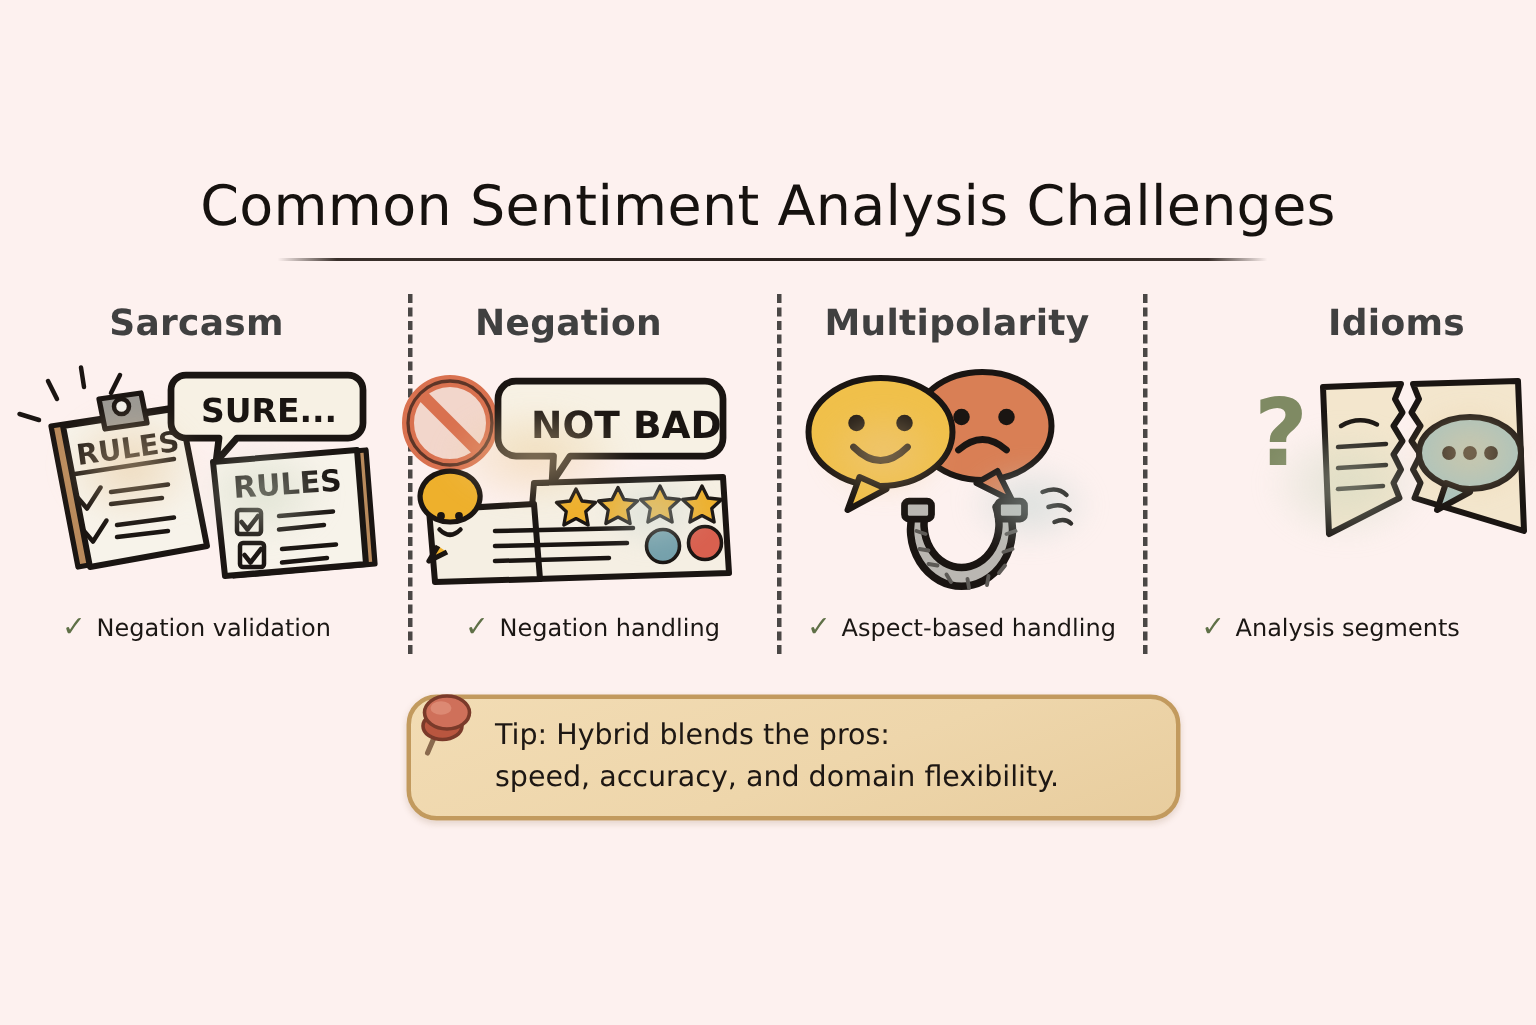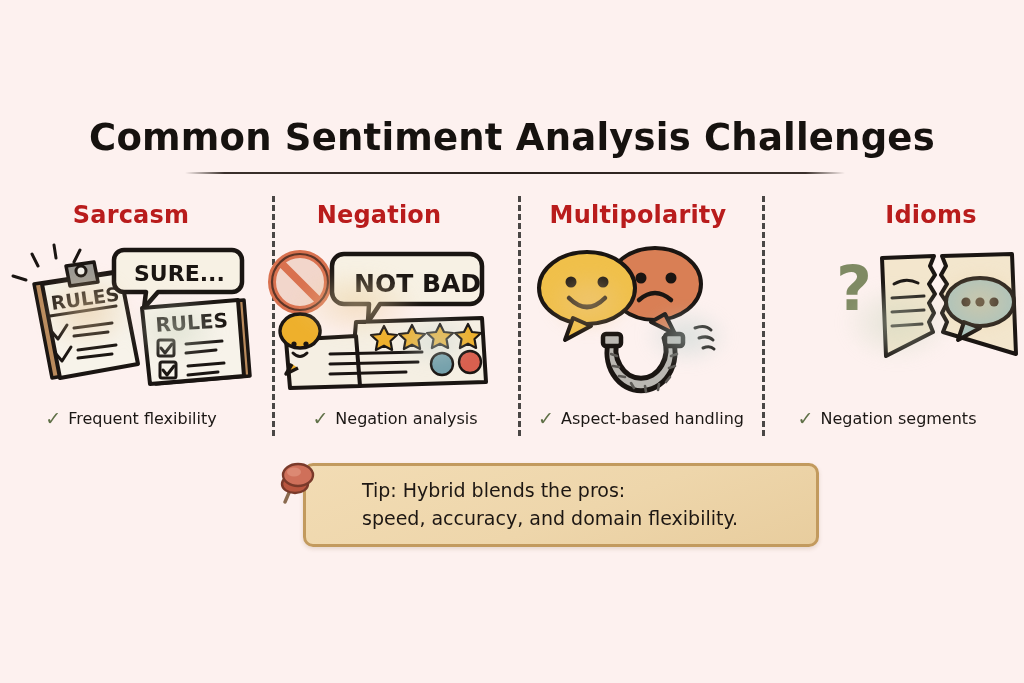--- a/index.html
+++ b/index.html
@@ -9,38 +9,38 @@
     font-family:"DejaVu Sans", sans-serif;
     position:relative;
   }
   .stage{position:absolute;inset:0;}
 
   
   .title{
     position:absolute;top:116px;left:0;width:1024px;
     text-align:center;
     font-family:"DejaVu Sans", sans-serif;
-    font-size:37px;font-weight:700;letter-spacing:.2px;
+    font-size:37px;font-weight:400;letter-spacing:.2px;
     color:#16120f;
   }
   .title-rule{
     position:absolute;top:172px;left:185px;width:660px;height:2px;
     background:linear-gradient(to right,rgba(40,32,28,0) 0%,#3a302b 6%,#2a211d 50%,#3a302b 94%,rgba(40,32,28,0) 100%);
     border-radius:2px;
   }
 
   
   .col{position:absolute;top:200px;width:246px;height:240px;}
   .col-1{left:8px;}
   .col-2{left:256px;}
   .col-3{left:515px;}
   .col-4{left:808px;}
 
   .col-head{
-    text-align:center;font-size:24px;font-weight:600;color:#b91c1c;
+    text-align:center;font-size:24px;font-weight:600;color:#404040;
     font-family:"DejaVu Sans", sans-serif;letter-spacing:.2px;
     height:30px;line-height:30px;
   }
   .art{position:relative;width:246px;height:160px;margin-top:6px;}
 
   .caption{
     position:absolute;top:404px;width:246px;height:28px;
     display:flex;align-items:center;justify-content:center;gap:7px;
     font-size:16px;color:#1b1714;
   }
@@ -73,23 +73,22 @@
       radial-gradient(closest-side at 35% 55%, #cdd7c0 0%, rgba(205,215,192,0) 72%),
       radial-gradient(closest-side at 72% 38%, #ebcb9b 0%, rgba(235,203,155,0) 70%);}
 
   
   .ink{stroke:#1a1512;fill:none;stroke-linecap:round;stroke-linejoin:round;}
 
   
   .tip{
     position:absolute;left:271px;top:463px;width:510px;height:78px;
     background:linear-gradient(160deg,#f2dcb4 0%,#eed6ab 55%,#e8cd9e 100%);
-    border:3px solid #c29a5e;border-radius:10px;
+    border:3px solid #c29a5e;border-radius:20px;
     box-shadow:0 2px 4px rgba(120,90,50,.18);
-    margin-left:32px;
   }
   .tip-text{
     position:absolute;left:56px;top:10px;width:440px;
     font-size:19px;line-height:28px;color:#1d1713;
   }
   .pin{position:absolute;left:275px;top:458px;width:44px;height:46px;}
 </style>
 </head>
 <body>
 
@@ -147,21 +146,21 @@
           <rect x="152" y="126" width="16" height="16" rx="2"></rect>
             <path d="M155 134 l4 5 l7 -9"></path>
           <path d="M180 130 L216 127"></path>
             <path d="M180 139 L210 136"></path>
         </g>
       </svg>
     </div>
   </div>
   <div class="caption cap-1">
     <span class="check">✓</span>
-    <span>Frequent flexibility</span>
+    <span>Negation validation</span>
   </div>
 
   <div class="col col-2">
     <div class="col-head">Negation</div>
     <div class="art">
       <div class="smudge sm-b"></div>
       <svg width="246" height="160" viewBox="0 0 246 160">
 
         <circle cx="44" cy="46" r="28" fill="#f2d6cb" stroke="#d9714f" stroke-width="8"></circle>
         <path d="M25 27 L63 65" stroke="#d9714f" stroke-width="8" stroke-linecap="round"></path>
@@ -191,21 +190,21 @@
             <path d="M74 128 L162 126"></path>
             <path d="M74 138 L150 136"></path>
         </g>
         <circle cx="186" cy="128" r="11" fill="#74a0ab" stroke="#1a1512" stroke-width="2.4"></circle>
         <circle cx="214" cy="126" r="11" fill="#d9604f" stroke="#1a1512" stroke-width="2.4"></circle>
       </svg>
     </div>
   </div>
   <div class="caption cap-2">
     <span class="check">✓</span>
-    <span>Negation analysis</span>
+    <span>Negation handling</span>
   </div>
 
   <div class="col col-3">
     <div class="col-head">Multipolarity</div>
     <div class="art">
       <div class="smudge sm-c"></div>
       <svg width="246" height="160" viewBox="0 0 246 160">
 
         <ellipse cx="140" cy="48" rx="46" ry="36" fill="#d97f55" stroke="#1a1512" stroke-width="4"></ellipse>
         <path d="M150 78 l10 20 l-24 -12 Z" fill="#d97f55" stroke="#1a1512" stroke-width="4" stroke-linejoin="round"></path>
@@ -270,21 +269,21 @@
         <g fill="#1a1512">
           <circle cx="158" cy="66" r="4.6"></circle>
             <circle cx="172" cy="66" r="4.6"></circle>
             <circle cx="186" cy="66" r="4.6"></circle>
         </g>
       </svg>
     </div>
   </div>
   <div class="caption cap-4">
     <span class="check">✓</span>
-    <span>Negation segments</span>
+    <span>Analysis segments</span>
   </div>
 
   <div class="tip">
     <div class="tip-text">
       <div>Tip: Hybrid blends the pros:</div>
       <div>speed, accuracy, and domain flexibility.</div>
     </div>
   </div>
   <svg class="pin" viewBox="0 0 44 46">
     <path d="M16 30 L10 44" stroke="#8a6a4e" stroke-width="3.4" stroke-linecap="round" fill="none"></path>

